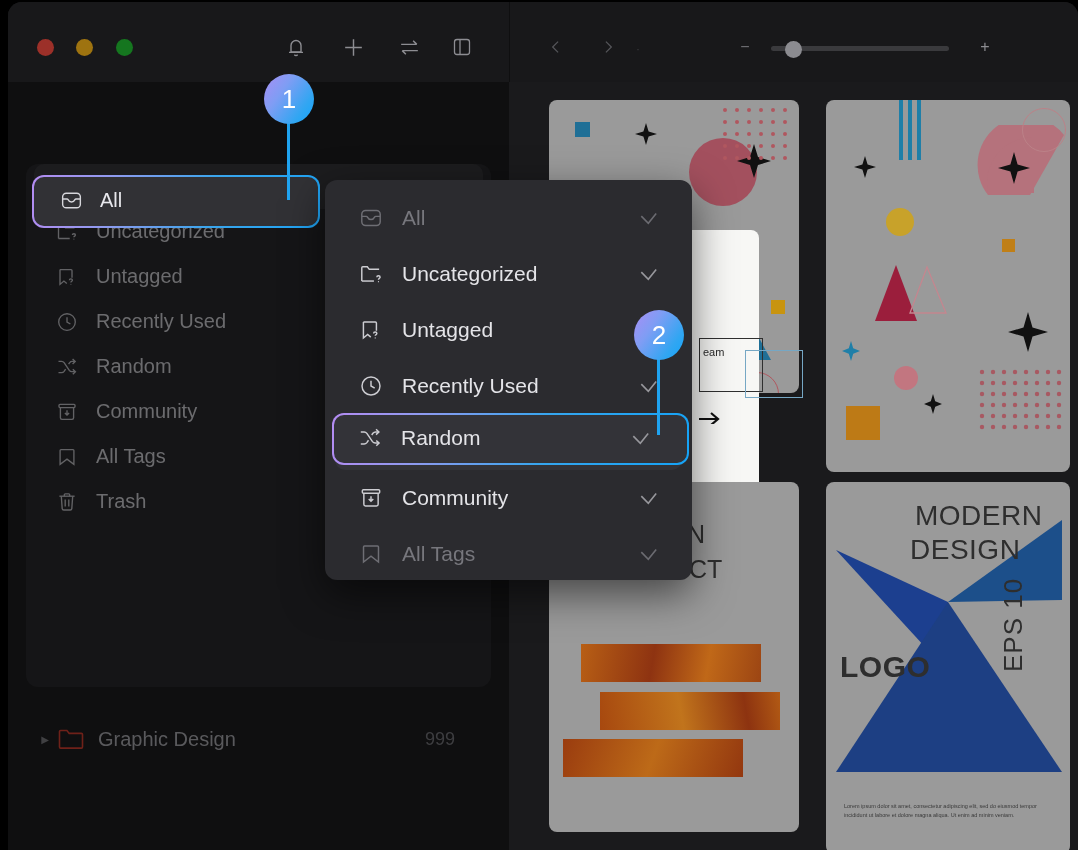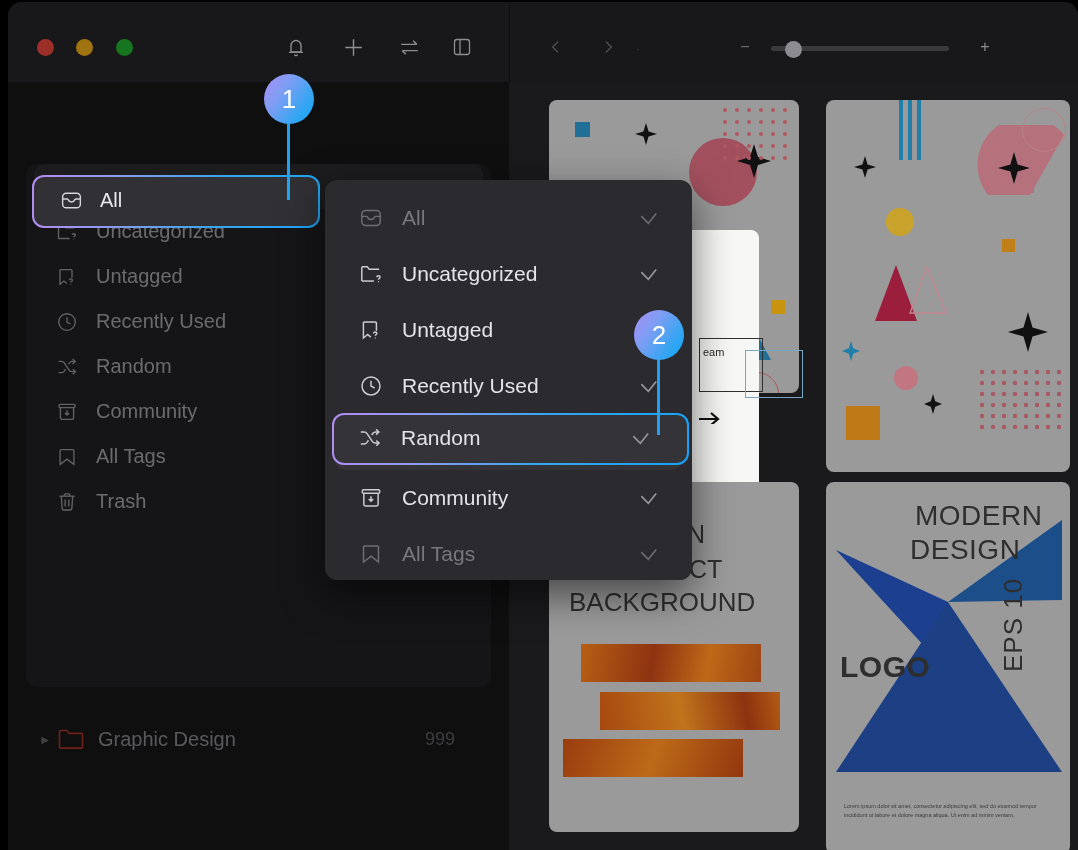--- a/index.html
+++ b/index.html
@@ -484,21 +484,20 @@
             <circle cx="59" cy="59" r="2.2"></circle>
             <circle cx="70" cy="59" r="2.2"></circle>
             <circle cx="81" cy="59" r="2.2"></circle>
         </g>
       </svg>
     </div>
 
     <div class="card" id="card-c">
       <div class="poster-text" style="left:138px;top:38px;font-size:25px;">N</div>
       <div class="poster-text" style="left:140px;top:73px;font-size:25px;">CT</div>
-      <div class="poster-text" style="left:20px;top:105px;font-size:26px;">BACKGROUND</div>
       <div style="position:absolute;left:32px;top:162px;width:180px;height:38px;background:linear-gradient(100deg,#b85f15,#8e3311 40%,#c06818 70%,#9c4513);"></div>
       <div style="position:absolute;left:51px;top:210px;width:180px;height:38px;background:linear-gradient(80deg,#a7480f,#c1741c 45%,#8d3310 80%,#b25a14);"></div>
       <div style="position:absolute;left:14px;top:257px;width:180px;height:38px;background:linear-gradient(110deg,#9a3c0f,#bd6a18 50%,#93370f);"></div>
     </div>
 
     <div class="card" id="card-d">
       <svg style="position:absolute;left:0;top:0" width="244" height="372">
         <path d="M10 68 L122 120 L122 190 z" fill="#1c3f8f"></path>
         <path d="M122 120 L236 38 L236 118 z" fill="#1c4f8a"></path>
         <path d="M122 120 L10 290 L236 290 z" fill="#17346f" opacity="0"></path>

